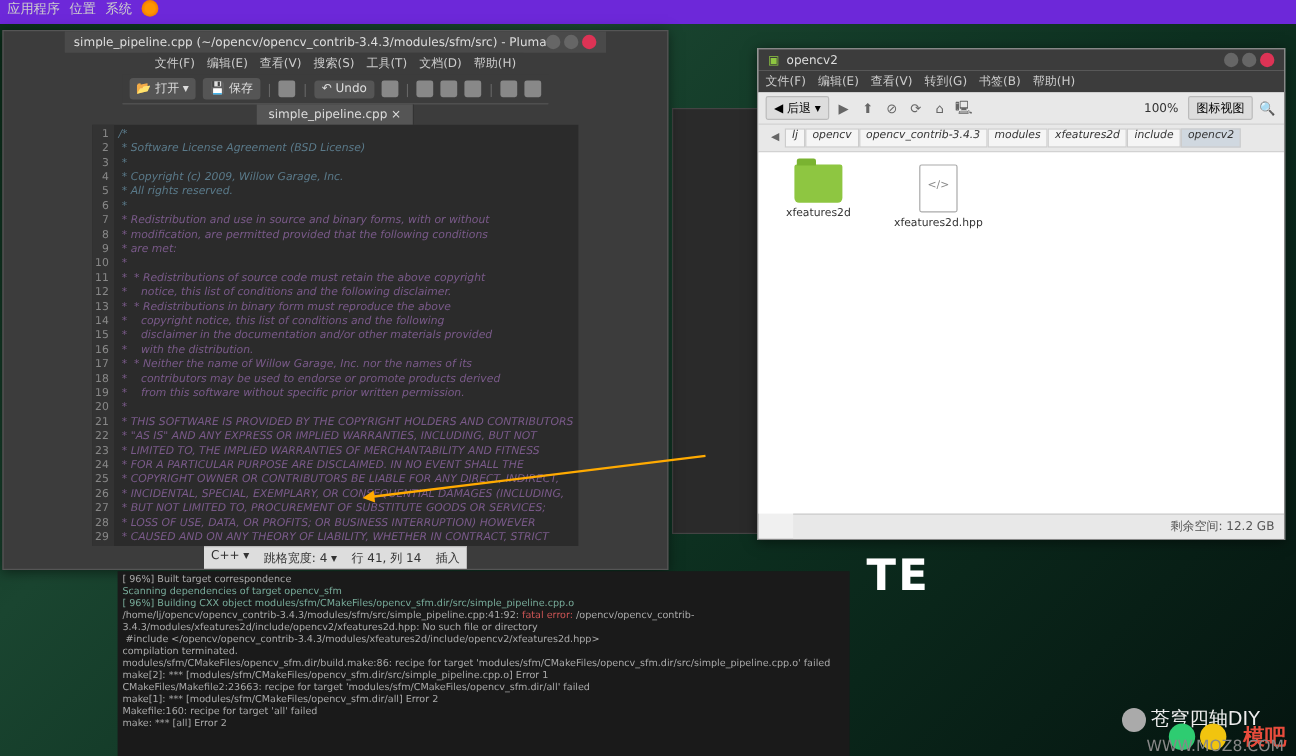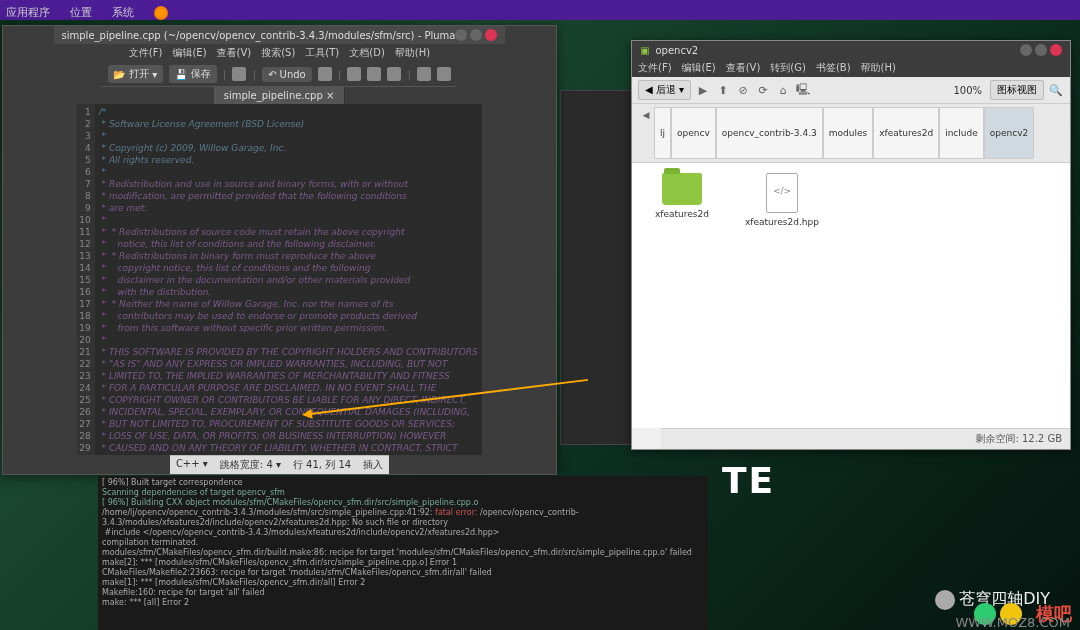--- a/index.html
+++ b/index.html
@@ -1,18 +1,18 @@
 <!DOCTYPE html>
 <html><head>
 <meta charset="utf-8">
 <style>
 * { margin: 0; padding: 0; box-sizing: border-box; font-family: "DejaVu Sans", Arial, sans-serif; }
 body { width: 1080px; height: 630px; background: linear-gradient(135deg, #0a2e1a 0%, #1a4530 30%, #0d3020 60%, #051510 100%); overflow: hidden; position: relative; font-size: 11px; }
 
-.taskbar { position: absolute; top: 0; left: 0; right: 0; height: 20px; background: #4c1d95; display: flex; align-items: flex-end; padding: 0 6px; color: #ccc; gap: 20px; font-size: 11px; }
+.taskbar { position: absolute; top: 0; left: 0; right: 0; height: 20px; background: #6d28d9; display: flex; align-items: flex-start; padding: 0 6px; color: #ccc; gap: 8px; font-size: 11px; }
 .taskbar span { cursor: default; }
 .firefox-icon { width: 14px; height: 14px; background: radial-gradient(circle, #ff9500 40%, #e66000 100%); border-radius: 50%; }
 
 .editor-window { position: absolute; top: 25px; left: 2px; width: 555px; height: 450px; background: #3c3c3c; border: 1px solid #555; display: flex; flex-direction: column; box-shadow: 0 2px 10px rgba(0,0,0,0.5); align-items: center; }
 .win-title { background: #4a4a4a; color: #ddd; padding: 3px 8px; font-size: 10px; display: flex; align-items: center; justify-content: space-between; }
 .win-controls { display: flex; gap: 3px; }
 .win-btn { width: 12px; height: 12px; border-radius: 50%; background: #666; }
 .win-btn.close { background: #d35; }
 .menubar { background: #3c3c3c; color: #ccc; padding: 2px 6px; font-size: 10px; display: flex; gap: 10px; }
 .toolbar { background: #3c3c3c; padding: 3px 6px; display: flex; align-items: center; gap: 6px; border-bottom: 1px solid #555; }
@@ -40,21 +40,21 @@
 .term-mid { position: absolute; top: 90px; left: 560px; width: 160px; height: 355px; background: #2a2a2a; border: 1px solid #444; }
 
 .filemgr { position: absolute; top: 40px; left: 631px; width: 440px; height: 410px; background: #f0f0f0; border: 1px solid #888; display: flex; flex-direction: column; box-shadow: 0 2px 10px rgba(0,0,0,0.5); }
 .fm-title { background: #3c3c3c; color: #ddd; padding: 3px 8px; font-size: 10px; display: flex; justify-content: space-between; align-items: center; }
 .fm-menu { background: #3c3c3c; color: #ccc; padding: 2px 6px; font-size: 10px; display: flex; gap: 10px; }
 .fm-toolbar { background: #e8e8e8; padding: 3px 6px; display: flex; align-items: center; gap: 4px; border-bottom: 1px solid #ccc; }
 .fm-nav-btn { background: #ddd; border: 1px solid #bbb; padding: 2px 6px; font-size: 10px; border-radius: 2px; }
 .fm-arrow { width: 16px; height: 16px; display: flex; align-items: center; justify-content: center; color: #666; }
 .fm-zoom { font-size: 10px; color: #333; padding: 0 4px; }
 .fm-breadcrumb { background: #e8e8e8; padding: 3px 6px; display: flex; gap: 0; border-bottom: 1px solid #ccc; font-size: 9px; }
-.crumb { background: #f5f5f5; border: 1px solid #ccc; padding: 20px 5px; color: #333; }
+.crumb { background: #f5f5f5; border: 1px solid #ccc; padding: 0 5px; color: #333; font-style: italic; }
 .crumb.active { background: #d0d8e0; }
 .fm-body { flex: 1; background: #fff; padding: 10px; display: flex; gap: 20px; align-items: flex-start; }
 .fm-item { display: flex; flex-direction: column; align-items: center; width: 80px; text-align: center; font-size: 9px; color: #333; }
 .folder-icon { width: 40px; height: 32px; background: #8ec641; border-radius: 2px 2px 4px 4px; position: relative; margin-bottom: 4px; }
 .folder-icon::before { content: ""; position: absolute; top: -5px; left: 2px; width: 16px; height: 6px; background: #7ab331; border-radius: 2px 2px 0 0; }
 .file-icon { width: 32px; height: 40px; background: #fff; border: 1px solid #aaa; border-radius: 2px; position: relative; margin-bottom: 4px; }
 .file-icon::after { content: "</>"; position: absolute; top: 12px; left: 0; right: 0; text-align: center; font-size: 9px; color: #888; }
 .fm-status { background: #e8e8e8; padding: 3px 8px; font-size: 10px; color: #555; border-top: 1px solid #ccc; display: flex; justify-content: flex-end; margin-left: 29px; }
 
 .bg-text { position: absolute; top: 460px; left: 722px; font-size: 36px; font-weight: 900; color: #fff; letter-spacing: 2px; }

